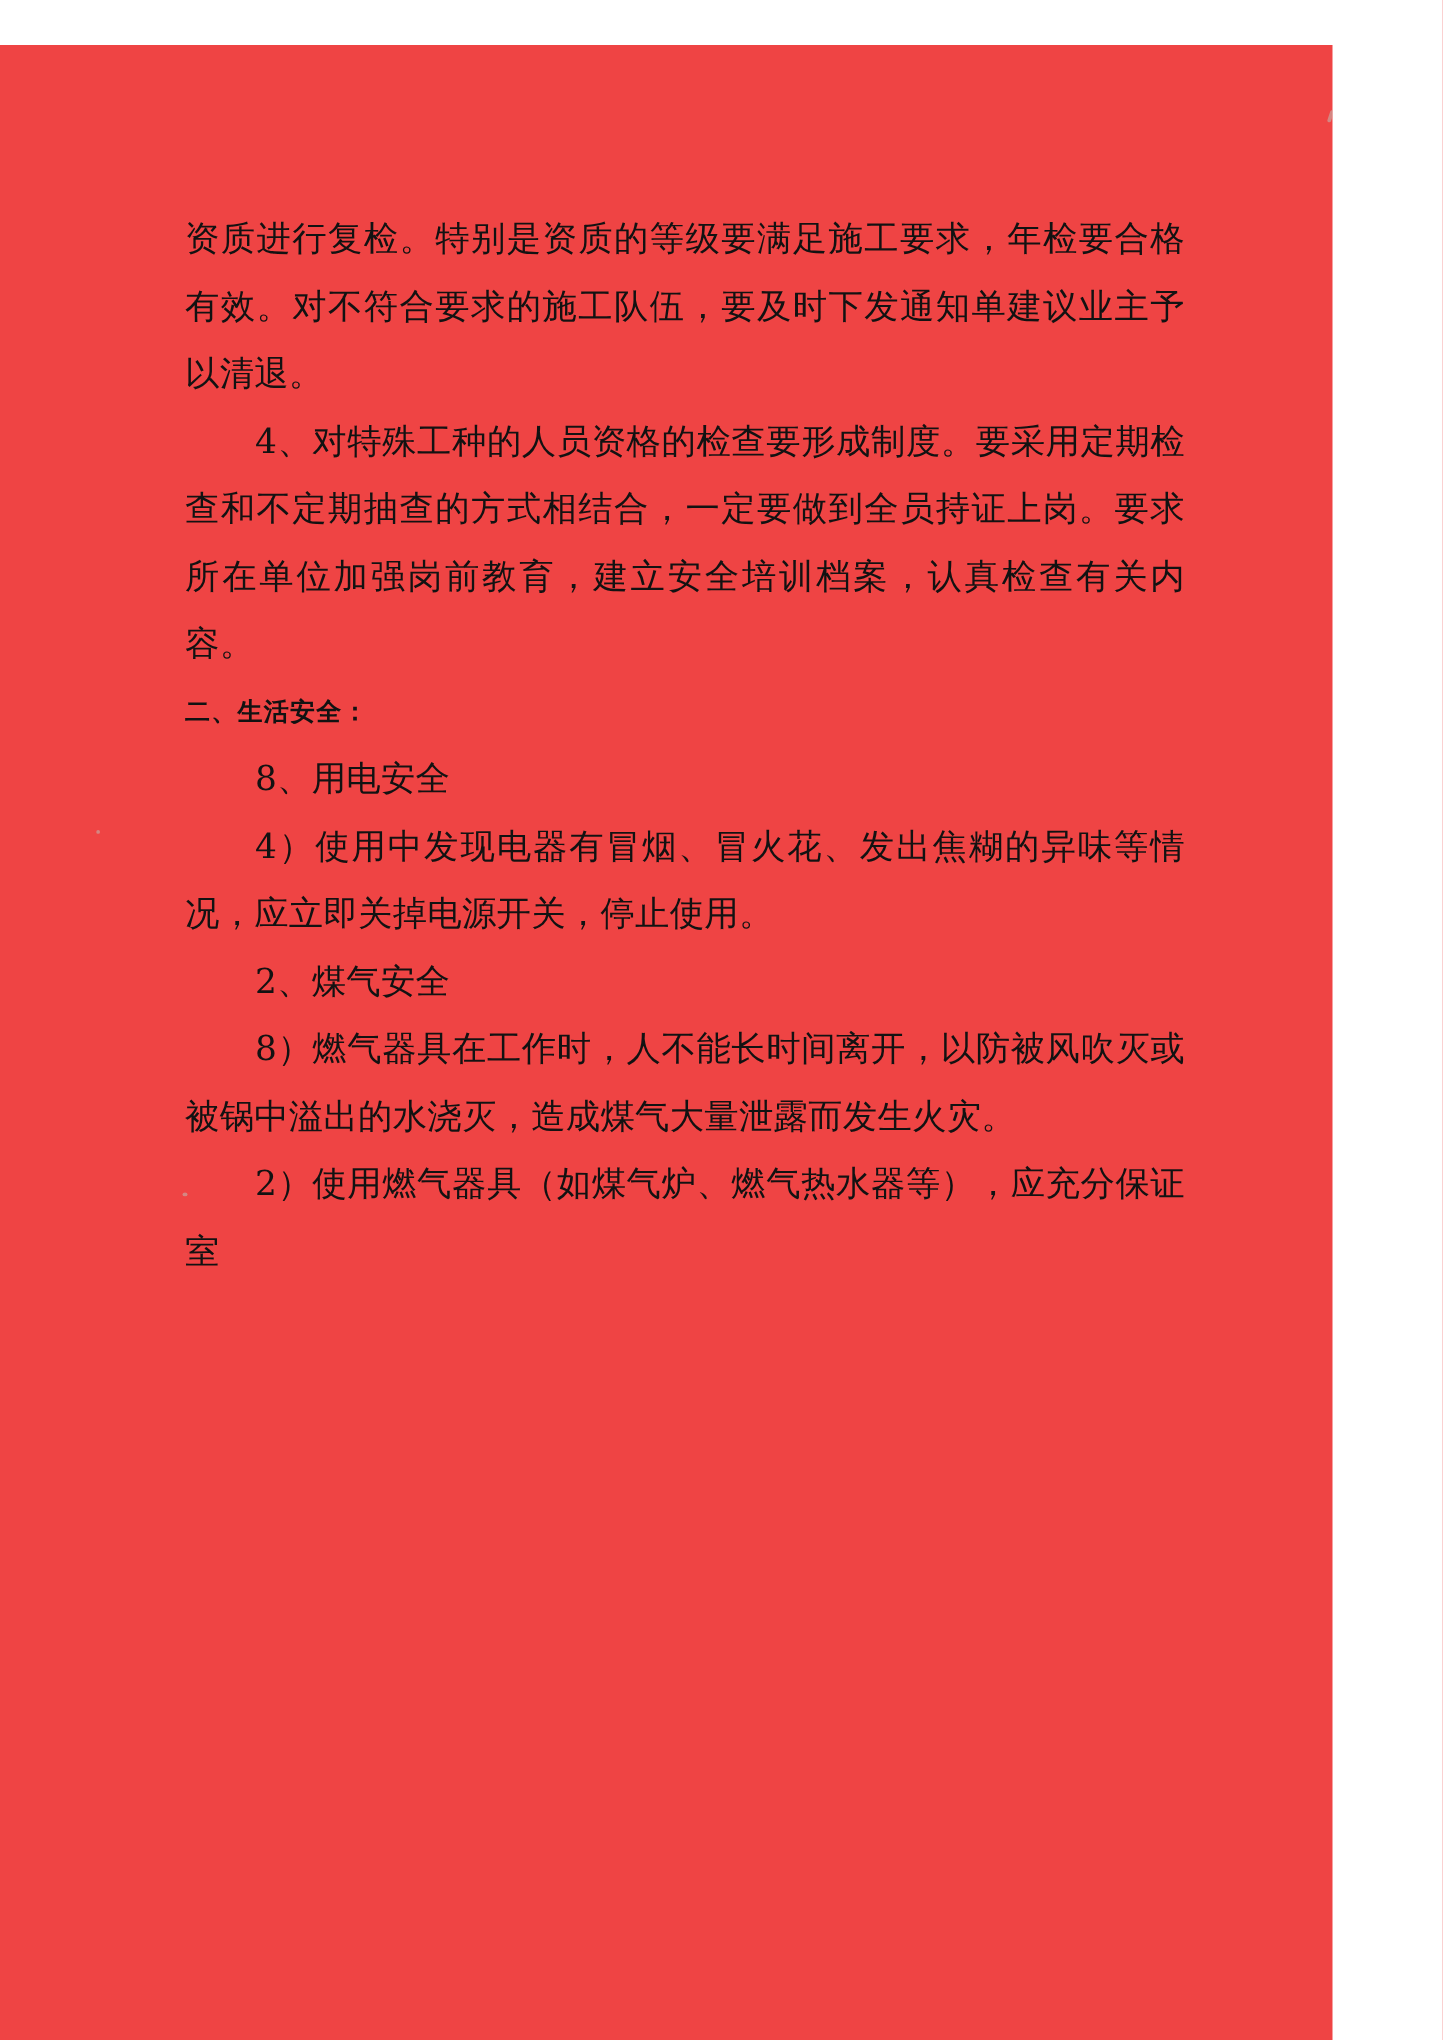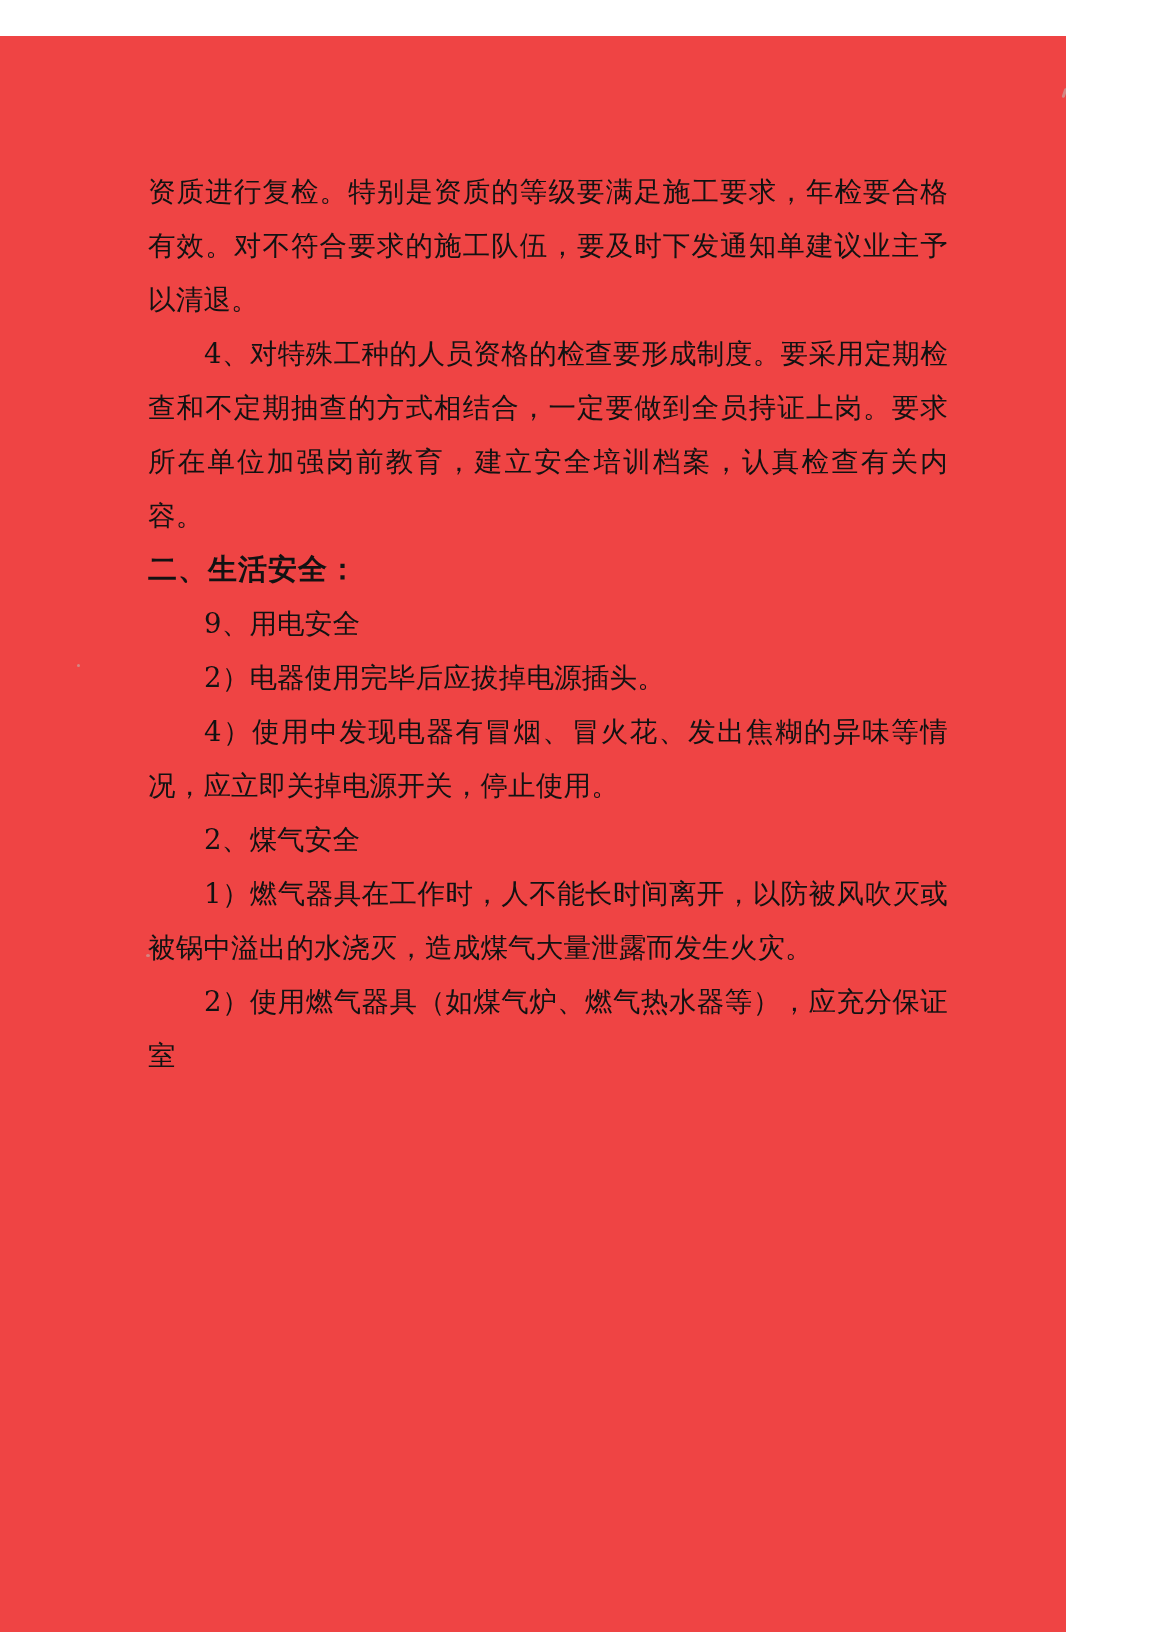--- a/index.html
+++ b/index.html
@@ -43,40 +43,39 @@
     letter-spacing: 0.2px;
     text-align: justify;
     text-justify: inter-character;
   }
   p.indent {
     text-indent: 56px;
   }
   p.heading {
     font-weight: bold;
     font-family: "DejaVu Sans", "Liberation Sans", sans-serif;
-    font-size: 29px;
+    font-size: 20px;
     letter-spacing: 1px;
   }
   .block { margin-bottom: 0; }
 </style>
 </head>
 <body>
 
 <div class="page">
 
   <span class="speck s1"></span>
   <span class="speck s2"></span>
   <span class="speck s3"></span>
   <span class="speck s4"></span>
 
   <div class="content">
     <p class="block">资质进行复检。特别是资质的等级要满足施工要求，年检要合格有效。对不符合要求的施工队伍，要及时下发通知单建议业主予以清退。</p>
     <p class="block indent">4、对特殊工种的人员资格的检查要形成制度。要采用定期检查和不定期抽查的方式相结合，一定要做到全员持证上岗。要求所在单位加强岗前教育，建立安全培训档案，认真检查有关内容。</p>
     <p class="block heading">二、生活安全：</p>
-    <p class="block indent">9、用电安全</p>
-    <p class="block indent">2）电器使用完毕后应拔掉电源插头。</p>
+    <p class="block indent">8、用电安全</p>
     <p class="block indent">4）使用中发现电器有冒烟、冒火花、发出焦糊的异味等情况，应立即关掉电源开关，停止使用。</p>
     <p class="block indent">2、煤气安全</p>
-    <p class="block indent">1）燃气器具在工作时，人不能长时间离开，以防被风吹灭或被锅中溢出的水浇灭，造成煤气大量泄露而发生火灾。</p>
+    <p class="block indent">8）燃气器具在工作时，人不能长时间离开，以防被风吹灭或被锅中溢出的水浇灭，造成煤气大量泄露而发生火灾。</p>
     <p class="block indent">2）使用燃气器具（如煤气炉、燃气热水器等），应充分保证室</p>
   </div>
 
 </div>
 
 </body></html>

